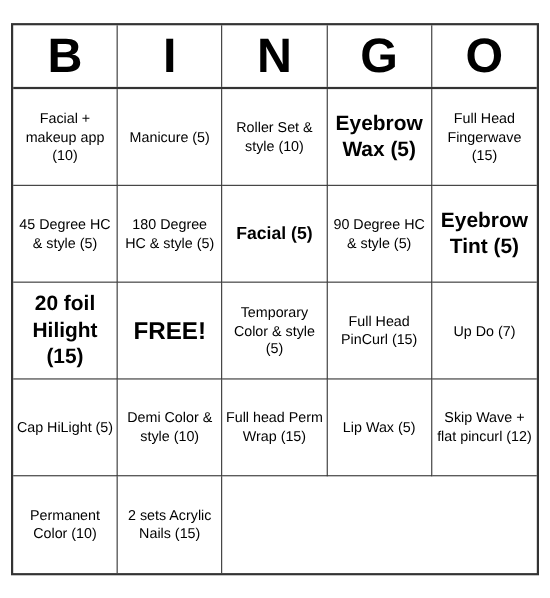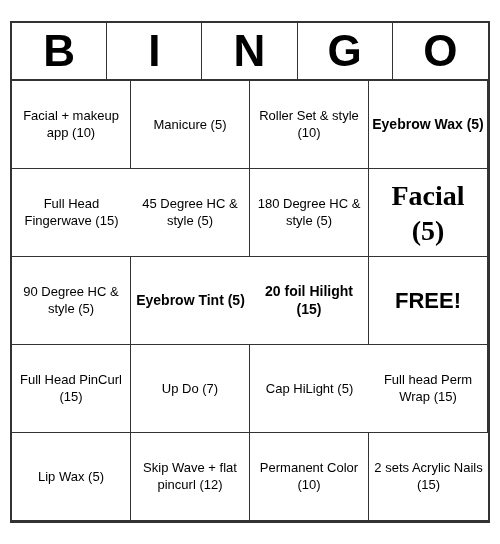--- a/index.html
+++ b/index.html
@@ -28,21 +28,21 @@
       font-weight: bold;
       padding: 4px 0;
       border-right: 1px solid #333;
       line-height: 1.1;
     }
     .bingo-header-cell:last-child {
       border-right: none;
     }
     .bingo-grid {
       display: grid;
-      grid-template-columns: repeat(4, 1fr);
+      grid-template-columns: repeat(5, 1fr);
       grid-template-rows: repeat(5, 1fr);
     }
     .bingo-cell {
       border-right: 1px solid #333;
       border-bottom: 1px solid #333;
       text-align: center;
       padding: 4px 3px;
       display: flex;
       align-items: center;
       justify-content: center;
@@ -50,31 +50,30 @@
       font-size: 13px;
       line-height: 1.25;
     }
     .bingo-cell:nth-child(5n) {
       border-right: none;
     }
     .bingo-cell:nth-child(n+21) {
       border-bottom: none;
     }
     .bingo-cell.large-text {
-      font-size: 28px;
+      font-size: 16px;
       font-weight: bold;
-      font-family: Liberation Serif, serif;
     }
     .bingo-cell.free {
       font-size: 22px;
       font-weight: bold;
       text-align: right;
     }
     .bingo-cell.medium-text {
-      font-size: 14px;
+      font-size: 19px;
       font-weight: bold;
     }
   </style>
 </head>
 <body>
 
 <div class="bingo-card">
   <div class="bingo-header">
   <div class="bingo-header-cell">B</div>
       <div class="bingo-header-cell">I</div>
@@ -88,22 +87,24 @@
       <div class="bingo-cell">Roller Set &amp; style (10)</div>
       <div class="bingo-cell medium-text">Eyebrow Wax (5)</div>
       <div class="bingo-cell">Full Head Fingerwave (15)</div>
       <div class="bingo-cell">45 Degree HC &amp; style (5)</div>
       <div class="bingo-cell">180 Degree HC &amp; style (5)</div>
       <div class="bingo-cell large-text">Facial (5)</div>
       <div class="bingo-cell">90 Degree HC &amp; style (5)</div>
       <div class="bingo-cell medium-text">Eyebrow Tint (5)</div>
       <div class="bingo-cell medium-text">20 foil Hilight (15)</div>
       <div class="bingo-cell free">FREE!</div>
+      <div class="bingo-cell">Temporary Color &amp; style (5)</div>
       <div class="bingo-cell">Full Head PinCurl (15)</div>
       <div class="bingo-cell">Up Do (7)</div>
       <div class="bingo-cell">Cap HiLight (5)</div>
+      <div class="bingo-cell">Demi Color &amp; style (10)</div>
       <div class="bingo-cell">Full head Perm Wrap (15)</div>
       <div class="bingo-cell">Lip Wax (5)</div>
       <div class="bingo-cell">Skip Wave + flat pincurl (12)</div>
       <div class="bingo-cell">Permanent Color (10)</div>
       <div class="bingo-cell">2 sets Acrylic Nails (15)</div>
     </div>
 </div>
 
 </body></html>

